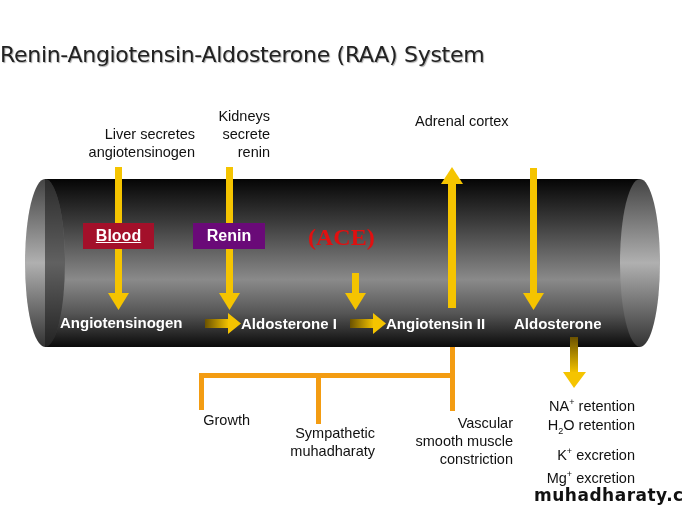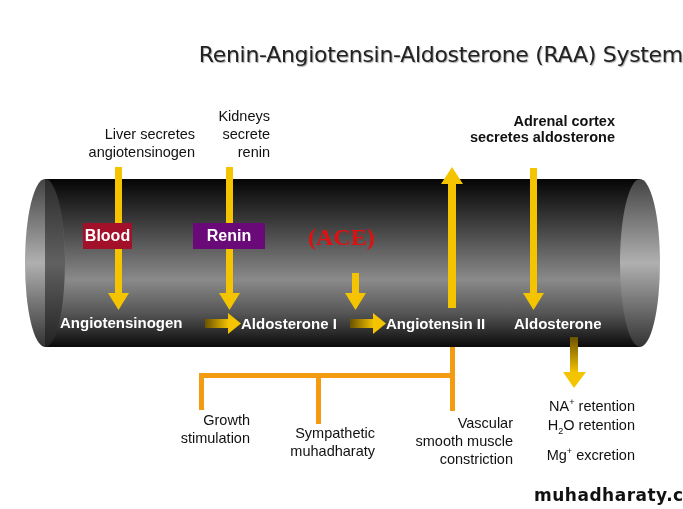--- a/index.html
+++ b/index.html
@@ -1,20 +1,20 @@
 <!DOCTYPE html>
 <html><head>
 <meta charset="utf-8">
 <style>
   html,body{margin:0;padding:0;background:#fff;}
   body{width:683px;height:509px;position:relative;overflow:hidden;font-family:"Liberation Sans",sans-serif;}
   .abs{position:absolute;}
-  #title{left:0;top:42px;width:683px;text-align:right;font-family:"DejaVu Sans",sans-serif;font-size:22px;color:#222;letter-spacing:-0.3px;text-shadow:1px 1px 1px #aaa;}
+  #title{left:0;top:42px;width:683px;text-align:left;font-family:"DejaVu Sans",sans-serif;font-size:22px;color:#222;letter-spacing:-0.3px;text-shadow:1px 1px 1px #aaa;}
   .lbl{font-size:14.5px;color:#111;text-align:right;line-height:18px;}
-  .lblL{text-align:right;font-weight:bold;}
+  .lblL{text-align:left;}
   svg{position:absolute;left:0;top:0;}
   .boxlbl{color:#fff;font-weight:bold;font-size:16px;text-align:center;line-height:26px;height:26px;}
   .tube-text{color:#fff;font-weight:bold;font-size:15px;}
   #ace{font-family:"Liberation Serif",serif;font-weight:bold;font-size:24px;color:#e01010;}
   #wm{font-family:"DejaVu Sans",sans-serif;font-weight:bold;font-size:17px;color:#111;letter-spacing:0.5px;}
 </style>
 </head>
 <body>
 
 <div id="title" class="abs">Renin-Angiotensin-Aldosterone (RAA) System</div>
@@ -99,46 +99,45 @@
   <div>Liver secretes</div>
   <div>angiotensinogen</div>
 </div>
 <div class="abs lbl" style="left:190px;top:107px;width:80px;">
   <div>Kidneys</div>
   <div>secrete</div>
   <div>renin</div>
 </div>
 <div class="abs lbl lblL" style="left:415px;top:113px;width:200px;line-height:16px;">
   <div>Adrenal cortex</div>
-  <div>secretes aldosterone</div>
 </div>
 
-<div class="abs boxlbl" style="left:83px;top:223px;width:49px;background:#a3102a;">Blood</div>
+<div class="abs boxlbl" style="left:83px;top:223px;width:71px;background:#a3102a;text-decoration:underline;">Blood</div>
 <div class="abs boxlbl" style="left:193px;top:223px;width:72px;background:#6a0a78;">Renin</div>
 
 <div id="ace" class="abs" style="left:308px;top:224px;">(ACE)</div>
 
 <div class="abs tube-text" style="left:60px;top:314px;">Angiotensinogen</div>
 <div class="abs tube-text" style="left:241px;top:315px;">Aldosterone I</div>
 <div class="abs tube-text" style="left:386px;top:315px;">Angiotensin II</div>
 <div class="abs tube-text" style="left:514px;top:315px;">Aldosterone</div>
 
 <div class="abs lbl" style="left:150px;top:411px;width:100px;">
   <div>Growth</div>
-  <div>stimulation</div>
 </div>
 <div class="abs lbl" style="left:265px;top:424px;width:110px;">
   <div>Sympathetic</div>
   <div>muhadharaty</div>
 </div>
 <div class="abs lbl" style="left:393px;top:414px;width:120px;">
   <div>Vascular</div>
   <div>smooth muscle</div>
   <div>constriction</div>
 </div>
 
 <div class="abs lbl" style="left:520px;top:393px;width:115px;line-height:19.5px;">
   <div><span>NA</span><sup style="font-size:9px">+</sup><span> retention</span></div>
   <div><span>H</span><sub style="font-size:9px">2</sub><span>O</span><span> retention</span></div>
+  <div><span>K</span><sup style="font-size:9px">+</sup><span> excretion</span></div>
   <div><span>Mg</span><sup style="font-size:9px">+</sup><span> excretion</span></div>
 </div>
 
 <div id="wm" class="abs" style="left:534px;top:485px;">muhadharaty.com</div>
 
 </body></html>

